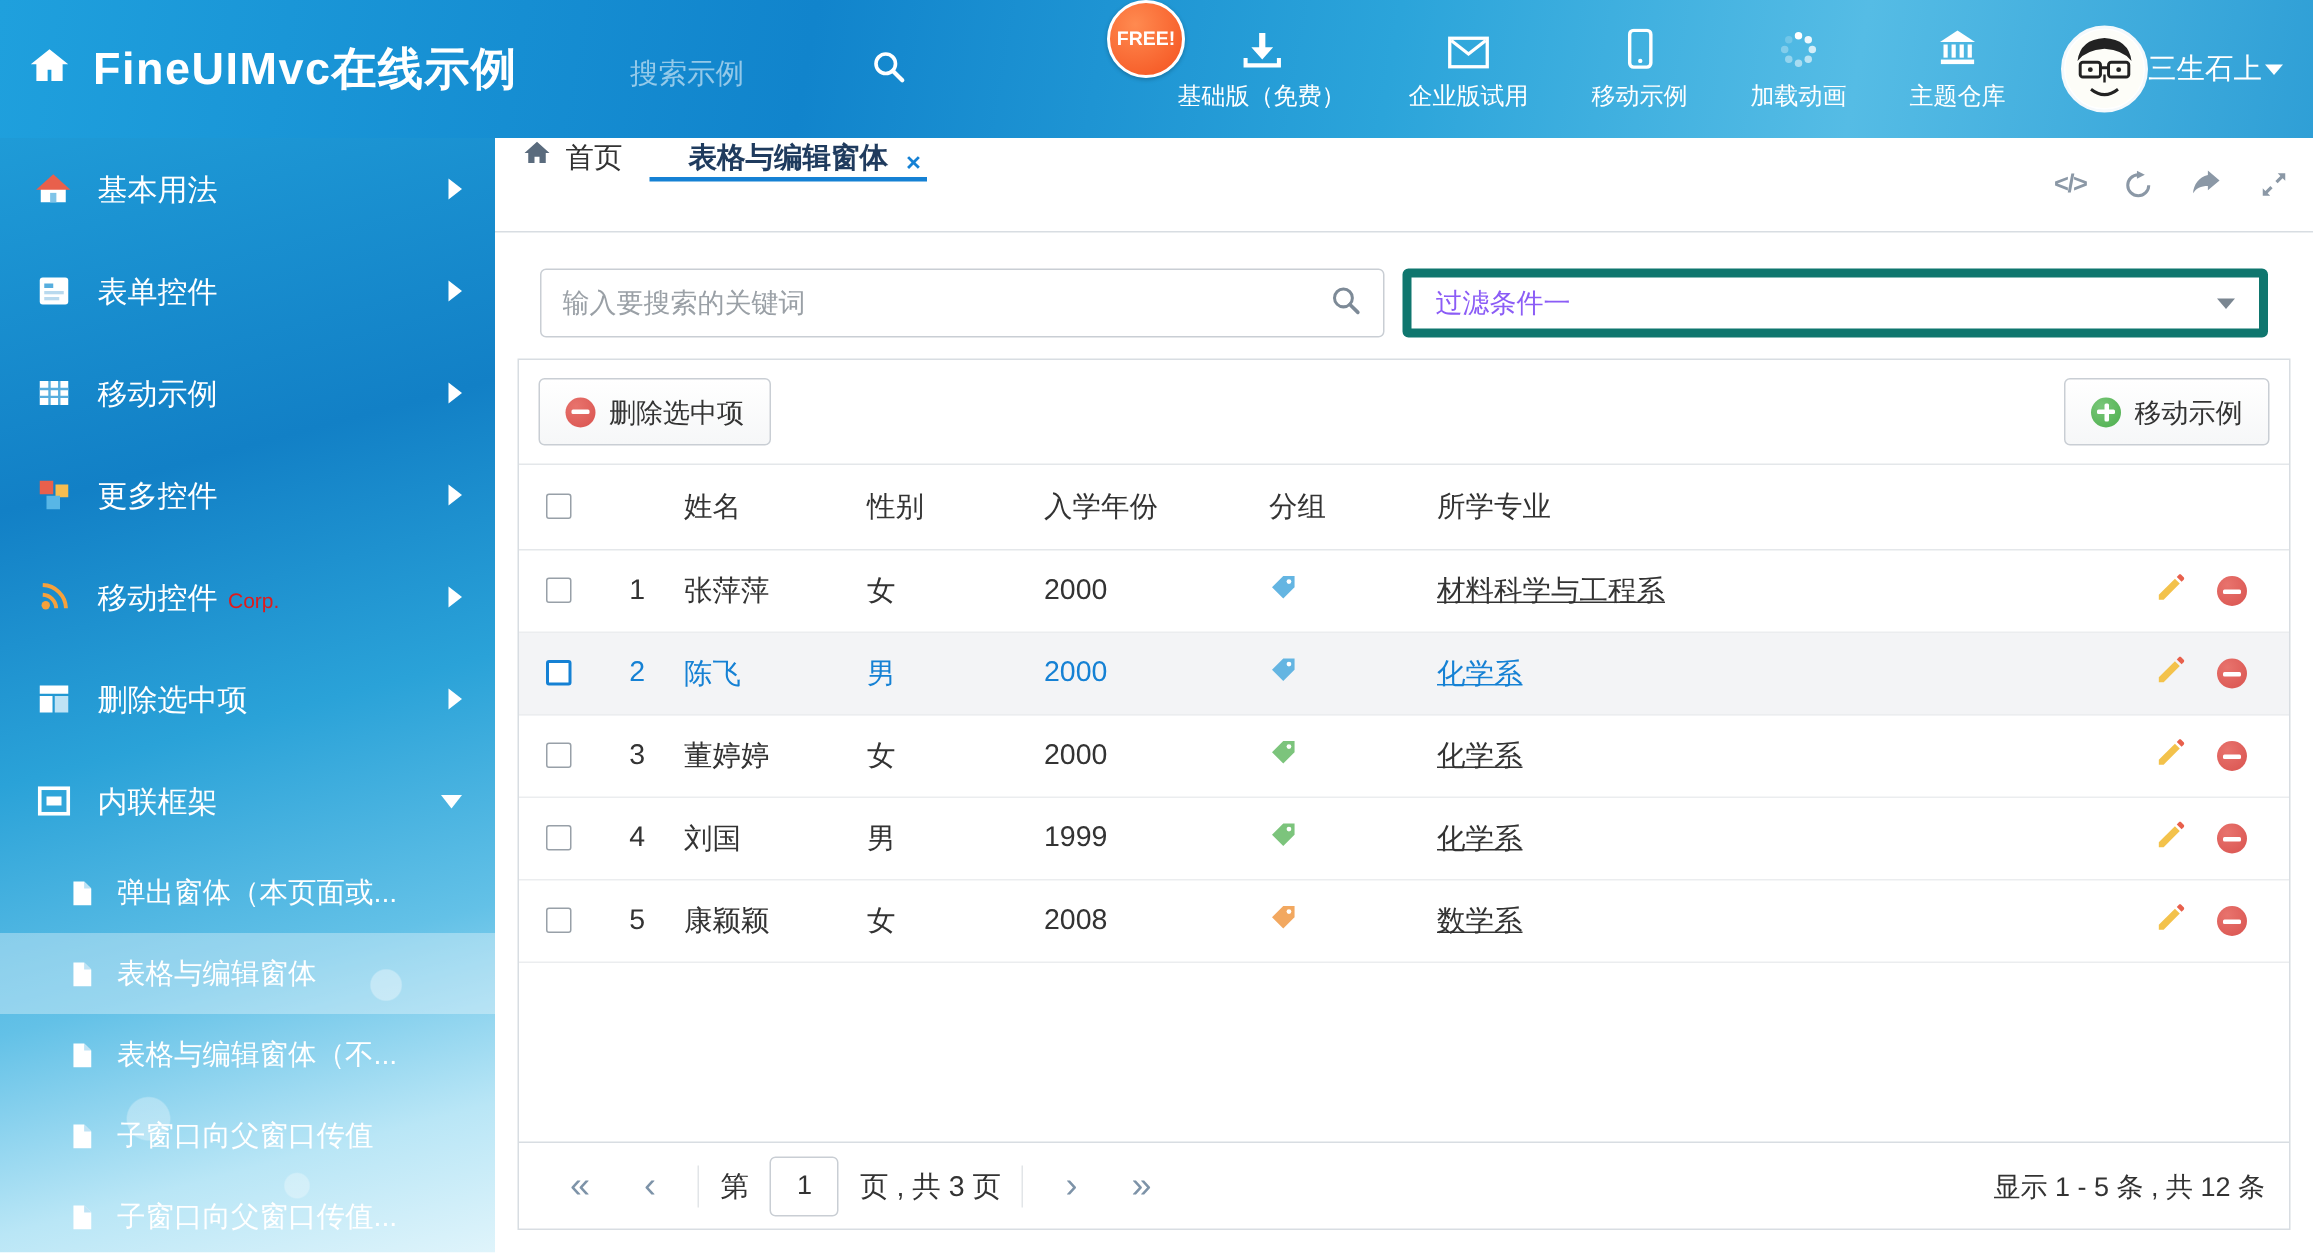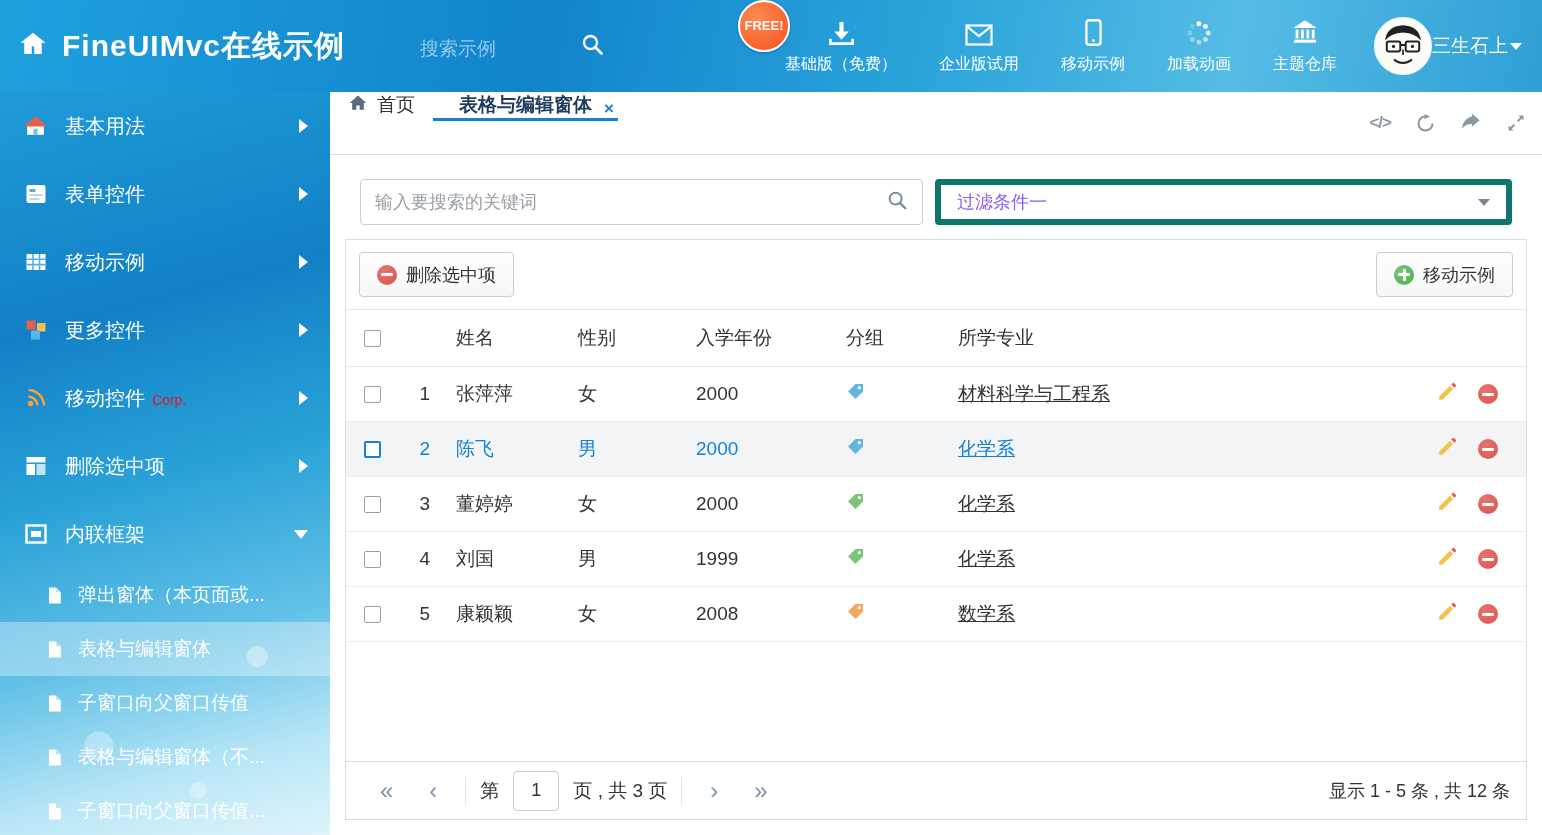--- a/index.html
+++ b/index.html
@@ -327,30 +327,30 @@
       </span>
       <span>表格与编辑窗体</span>
     </div>
     <div class="s-sub">
       <span class="s-icon">
         <svg viewBox="0 0 24 24" width="19" height="19">
             <path d="M5 2h9l6 6v14H5z" fill="#fff"></path>
             <path d="M14 2v6h6z" fill="#bfe3f5"></path>
           </svg>
       </span>
-      <span>子窗口向父窗口传值</span>
+      <span>表格与编辑窗体（不...</span>
     </div>
     <div class="s-sub">
       <span class="s-icon">
         <svg viewBox="0 0 24 24" width="19" height="19">
             <path d="M5 2h9l6 6v14H5z" fill="#fff"></path>
             <path d="M14 2v6h6z" fill="#bfe3f5"></path>
           </svg>
       </span>
-      <span>表格与编辑窗体（不...</span>
+      <span>子窗口向父窗口传值</span>
     </div>
     <div class="s-sub">
       <span class="s-icon">
         <svg viewBox="0 0 24 24" width="19" height="19">
             <path d="M5 2h9l6 6v14H5z" fill="#fff"></path>
             <path d="M14 2v6h6z" fill="#bfe3f5"></path>
           </svg>
       </span>
       <span>子窗口向父窗口传值...</span>
     </div>

